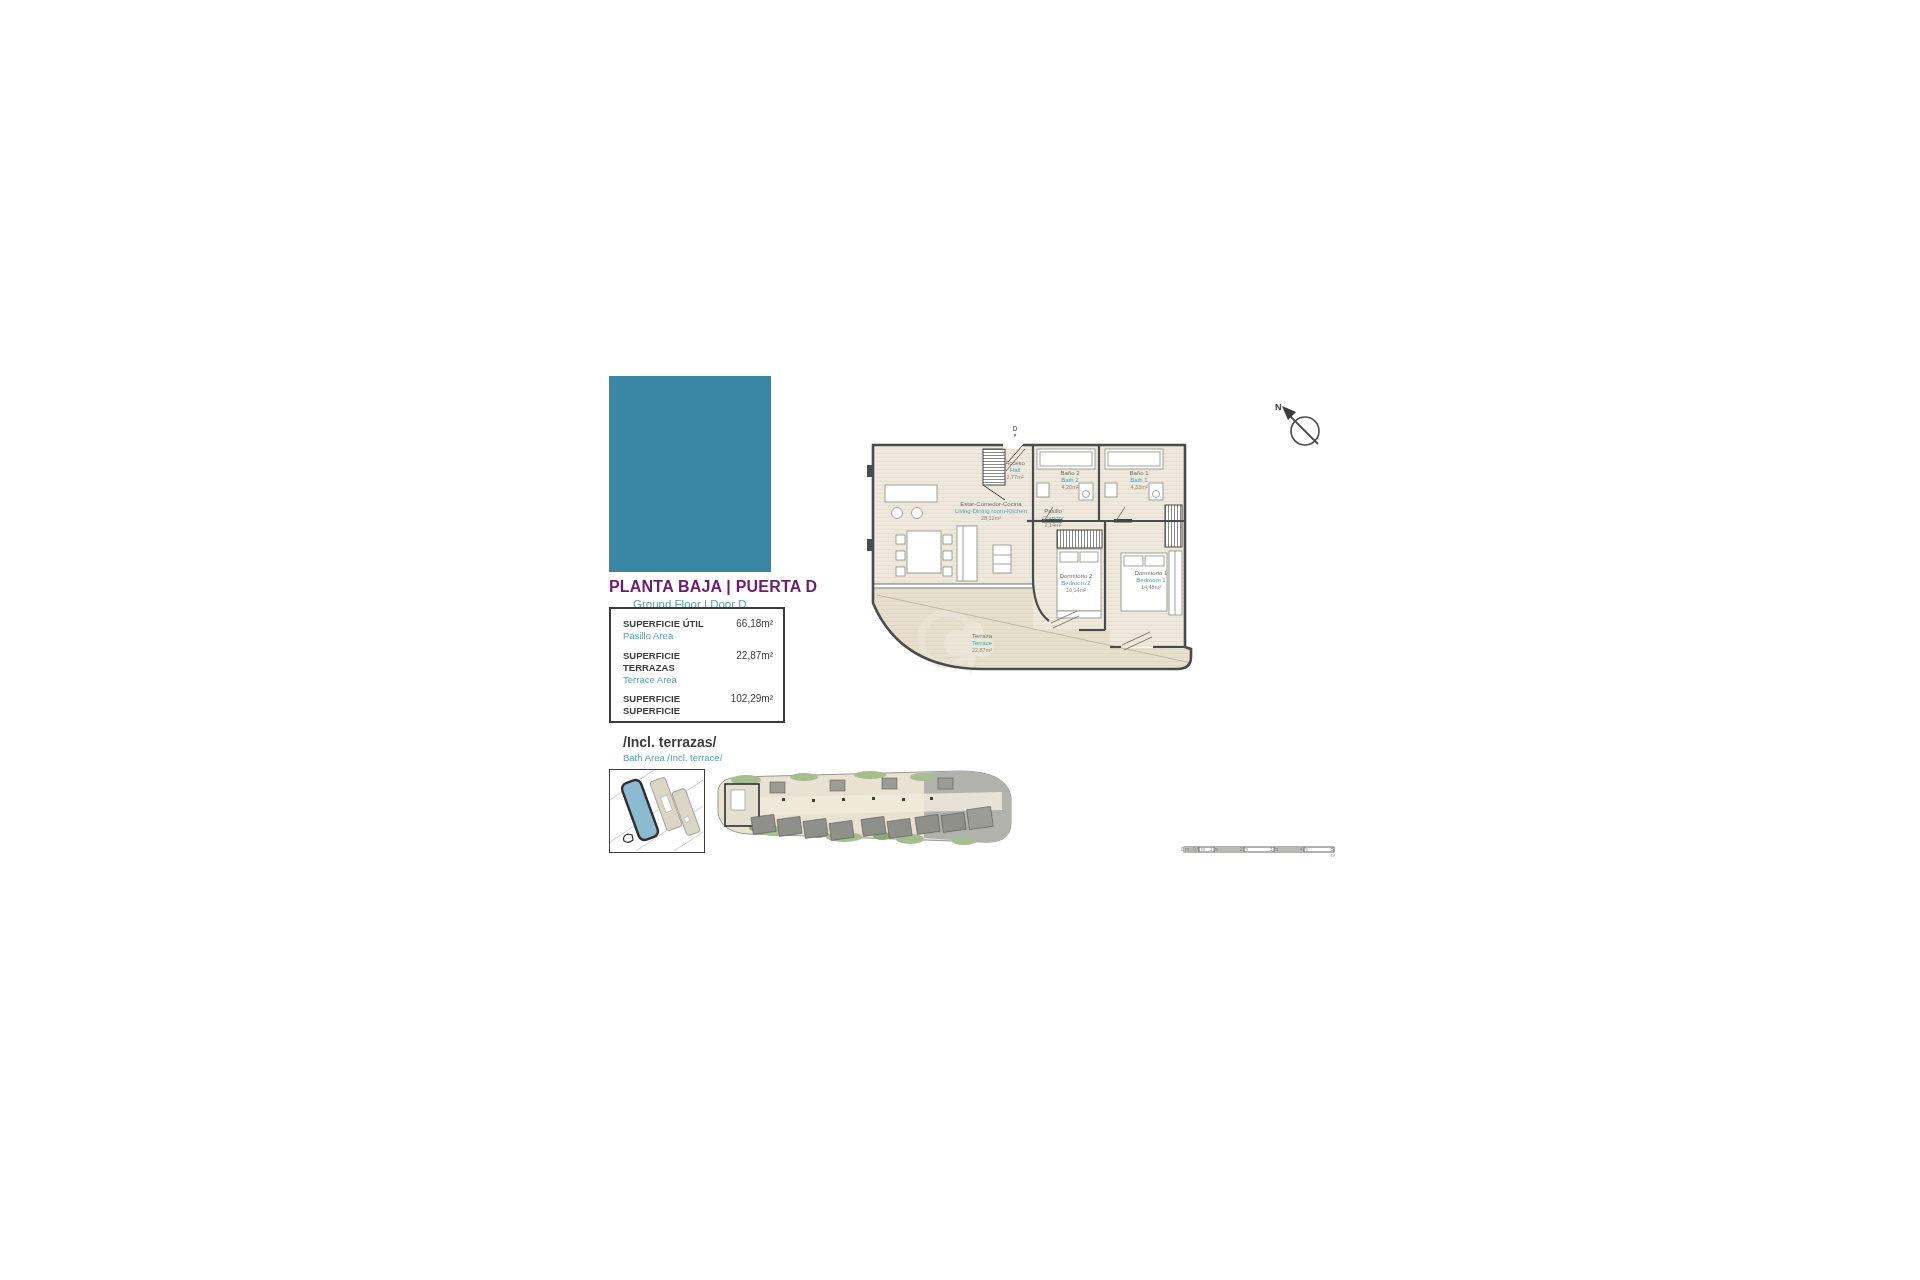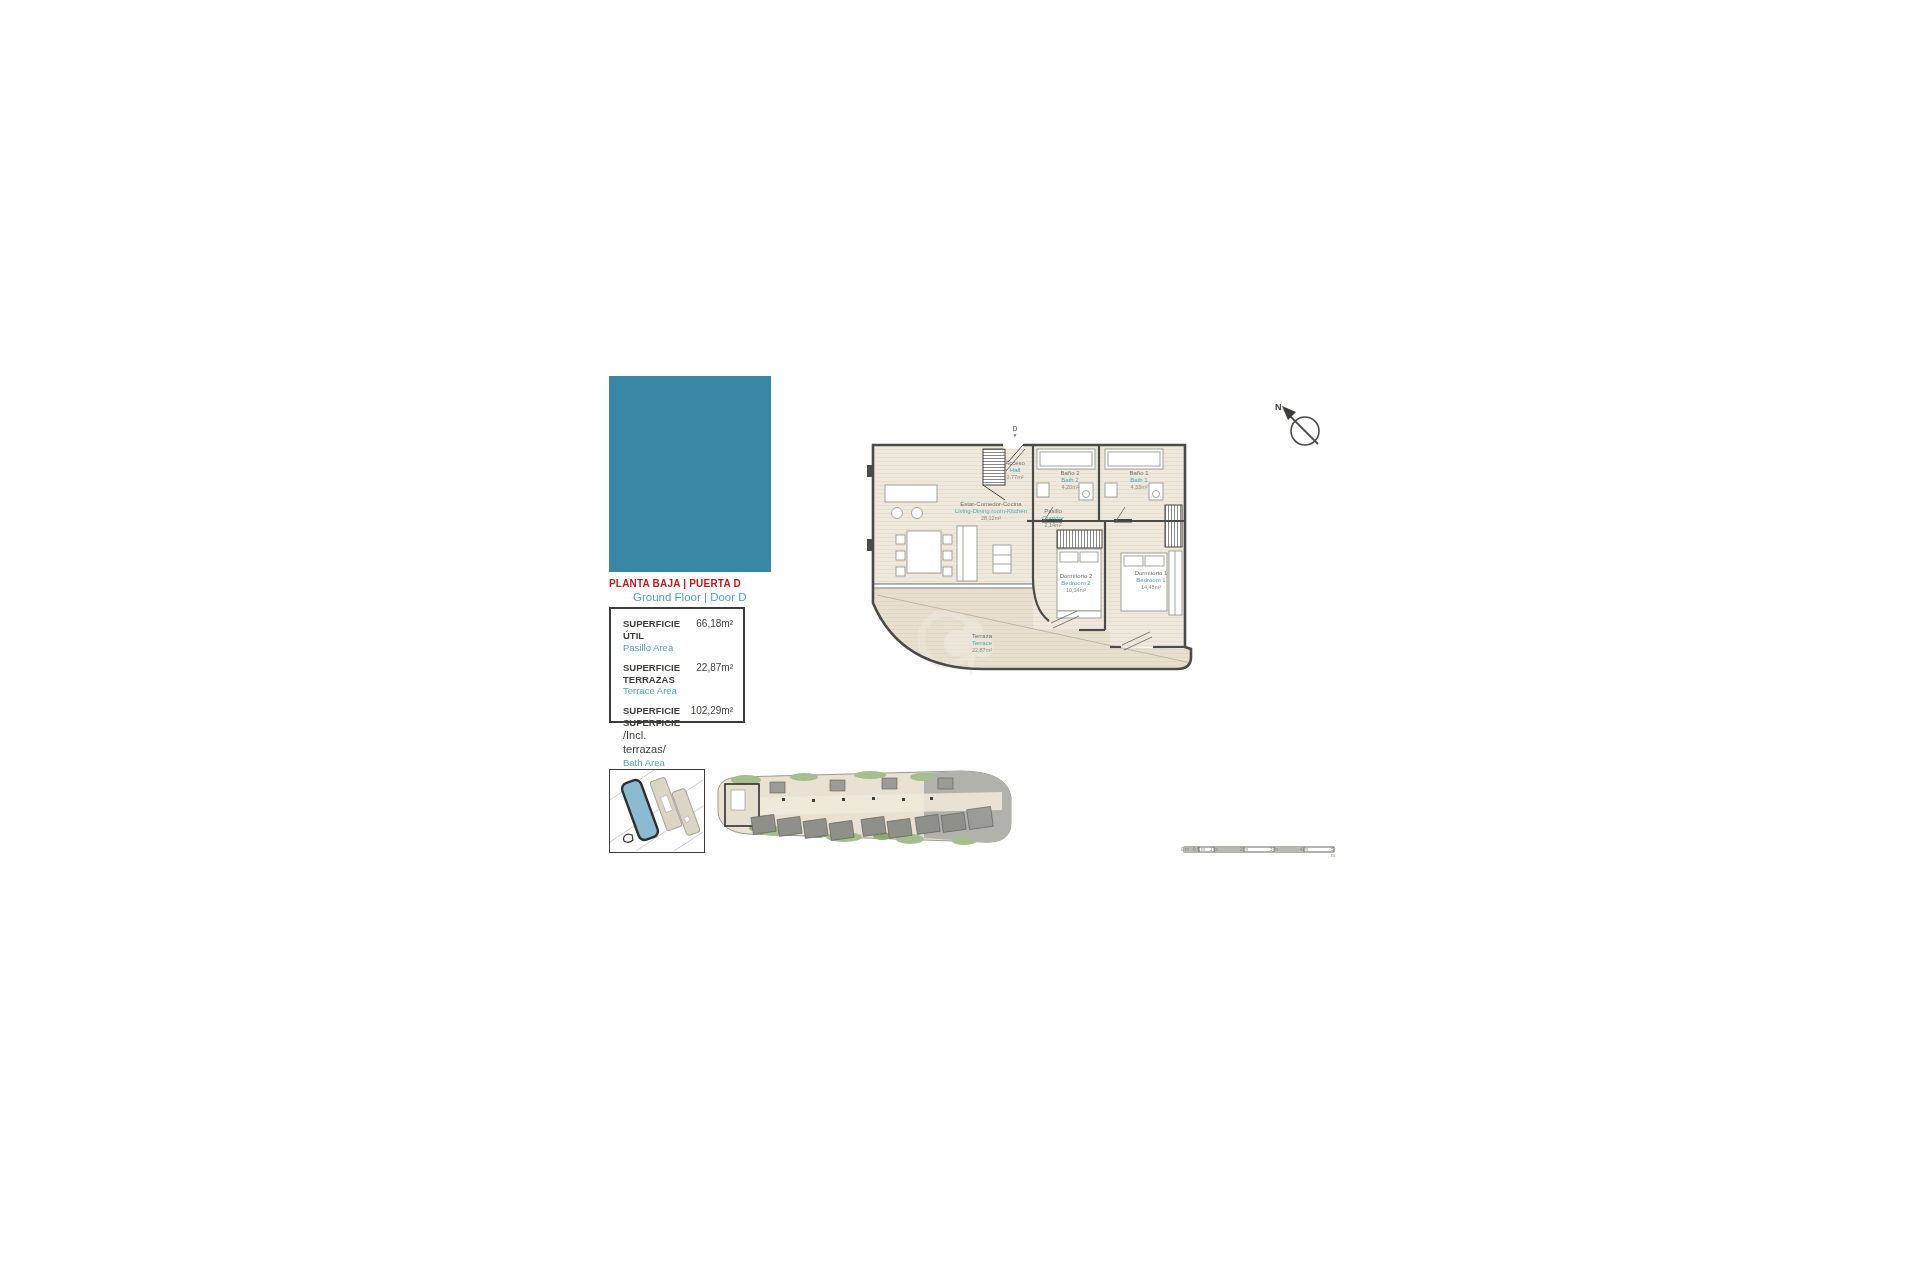--- a/index.html
+++ b/index.html
@@ -5,30 +5,30 @@
   * { margin:0; padding:0; box-sizing:border-box; }
   html,body { background:#ffffff; }
   body { font-family:"Liberation Sans", sans-serif; }
   .canvas { position:relative; width:1920px; height:1280px; background:#ffffff; overflow:hidden; }
 
   
   .brand-block { position:absolute; left:609px; top:376px; width:162px; height:196px; background:#3a86a5; }
 
   
   .plan-title { position:absolute; left:609px; top:578px; width:260px; }
-  .title-es { font-size:10px; font-weight:bold; color:#b91c1c; letter-spacing:.2px; }
+  .title-es { font-size:16px; font-weight:bold; color:#701a75; letter-spacing:.2px; }
   .title-en { font-size:11.5px; color:#55a0b8; margin-top:2px;margin-left:24px; }
 
   
-  .area-box { position:absolute; left:609px; top:607px; width:136px; height:116px;
+  .area-box { position:absolute; left:609px; top:607px; width:176px; height:116px;
               border:2px solid #3c3c3b; background:#fff; padding:9px 10px 6px 12px; }
   .area-row { display:flex; justify-content:space-between; margin-bottom:8px; }
   .area-labels { line-height:1.25; }
   .lbl-es { font-size:9.5px; font-weight:bold; color:#3d3d3b; }
-  .lbl-es2 { font-size:11px; font-weight:normal; color:#3d3d3b; }
+  .lbl-es2 { font-size:14px; font-weight:bold; color:#3d3d3b;margin-top:17px; }
   .lbl-en { font-size:9.5px; color:#55a0b8; }
   .area-value { font-size:10px; color:#3d3d3b; white-space:nowrap; padding-left:4px; }
 
   
   .floorplan { position:absolute; left:865px; top:425px; width:330px; height:265px; }
   .floorplan svg { position:absolute; left:0; top:0; }
   .room-label { position:absolute; transform:translate(-50%,-50%); text-align:center;
                 line-height:1.18; white-space:nowrap; }
   .rl-es { font-size:6px; color:#6f6f6c; }
   .rl-en { font-size:6px; color:#4ba3b6; }

